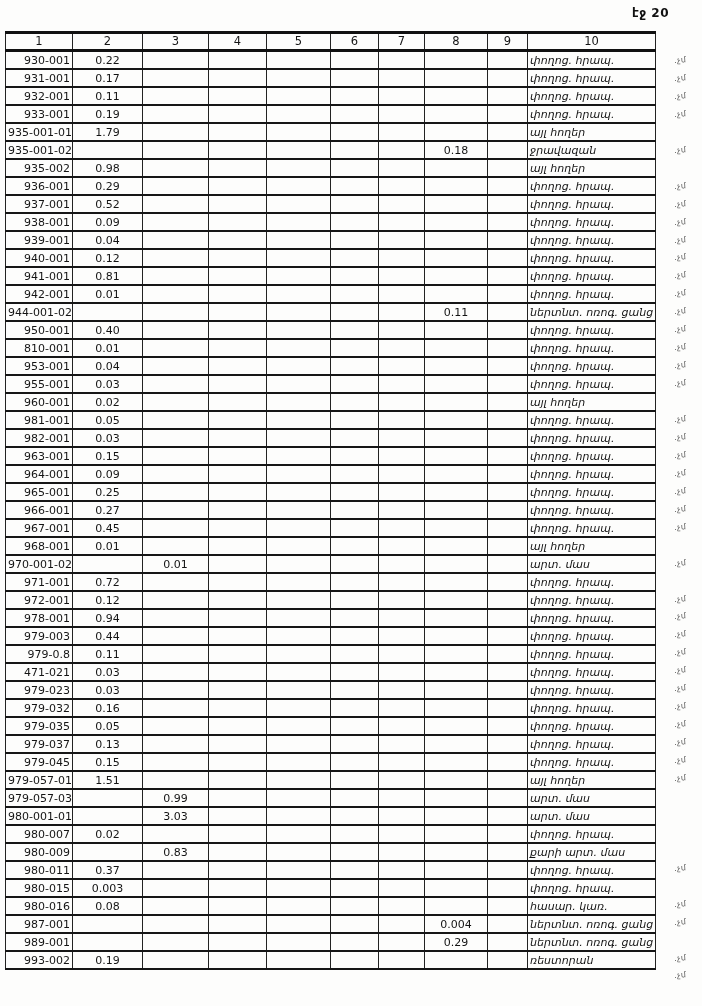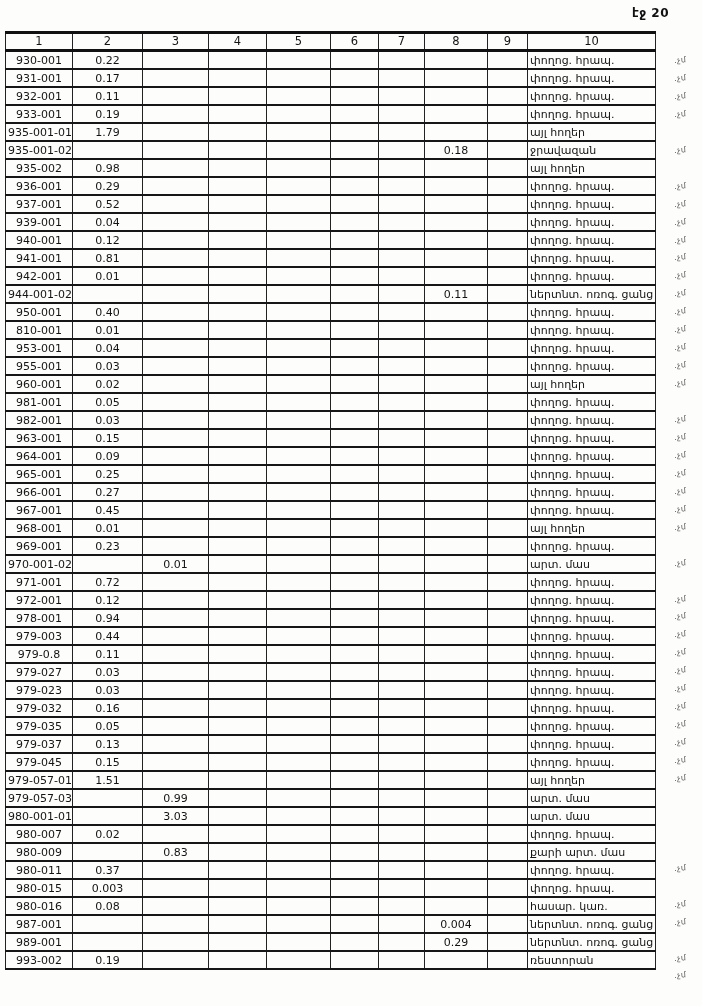--- a/index.html
+++ b/index.html
@@ -45,23 +45,23 @@
     font-weight:normal;
   }
   table.doc thead th{
     border-top:3px solid #111;
     border-bottom:3px solid #111;
     height:15px;
     text-align:center;
     font-size:11.5px;
   }
   
-  td.c1{text-align:center;padding-left:3px;}
+  td.c1{text-align:right;padding-left:3px;}
   td.c2,td.c3,td.c4,td.c5,td.c6,td.c7,td.c8,td.c9{text-align:center;}
-  td.c10{text-align:left;padding-left:5px;}
+  td.c10{text-align:left;padding-left:5px;font-style:italic;}
   .margin-mark{
     position:absolute;
     left:674px;
     width:26px;
     font-size:8px;
     color:#3a3a3a;
     transform:rotate(-4deg);
     letter-spacing:0.5px;
     opacity:0.85;
   }
@@ -202,20 +202,32 @@
           <td class="c3"></td>
           <td class="c4"></td>
           <td class="c5"></td>
           <td class="c6"></td>
           <td class="c7"></td>
           <td class="c8"></td>
           <td class="c9"></td>
           <td class="c10">փողոց. հրապ.</td>
         </tr>
         <tr>
+          <td class="c1">938-001</td>
+          <td class="c2">0.09</td>
+          <td class="c3"></td>
+          <td class="c4"></td>
+          <td class="c5"></td>
+          <td class="c6"></td>
+          <td class="c7"></td>
+          <td class="c8"></td>
+          <td class="c9"></td>
+          <td class="c10">փողոց. հրապ.</td>
+        </tr>
+        <tr>
           <td class="c1">939-001</td>
           <td class="c2">0.04</td>
           <td class="c3"></td>
           <td class="c4"></td>
           <td class="c5"></td>
           <td class="c6"></td>
           <td class="c7"></td>
           <td class="c8"></td>
           <td class="c9"></td>
           <td class="c10">փողոց. հրապ.</td>
@@ -416,32 +428,20 @@
           <td class="c1">968-001</td>
           <td class="c2">0.01</td>
           <td class="c3"></td>
           <td class="c4"></td>
           <td class="c5"></td>
           <td class="c6"></td>
           <td class="c7"></td>
           <td class="c8"></td>
           <td class="c9"></td>
           <td class="c10">այլ հողեր</td>
-        </tr>
-        <tr>
-          <td class="c1">969-001</td>
-          <td class="c2">0.23</td>
-          <td class="c3"></td>
-          <td class="c4"></td>
-          <td class="c5"></td>
-          <td class="c6"></td>
-          <td class="c7"></td>
-          <td class="c8"></td>
-          <td class="c9"></td>
-          <td class="c10">փողոց. հրապ.</td>
         </tr>
         <tr>
           <td class="c1">970-001-02</td>
           <td class="c2"></td>
           <td class="c3">0.01</td>
           <td class="c4"></td>
           <td class="c5"></td>
           <td class="c6"></td>
           <td class="c7"></td>
           <td class="c8"></td>
@@ -502,21 +502,21 @@
           <td class="c3"></td>
           <td class="c4"></td>
           <td class="c5"></td>
           <td class="c6"></td>
           <td class="c7"></td>
           <td class="c8"></td>
           <td class="c9"></td>
           <td class="c10">փողոց. հրապ.</td>
         </tr>
         <tr>
-          <td class="c1">979-027</td>
+          <td class="c1">471-021</td>
           <td class="c2">0.03</td>
           <td class="c3"></td>
           <td class="c4"></td>
           <td class="c5"></td>
           <td class="c6"></td>
           <td class="c7"></td>
           <td class="c8"></td>
           <td class="c9"></td>
           <td class="c10">փողոց. հրապ.</td>
         </tr>

